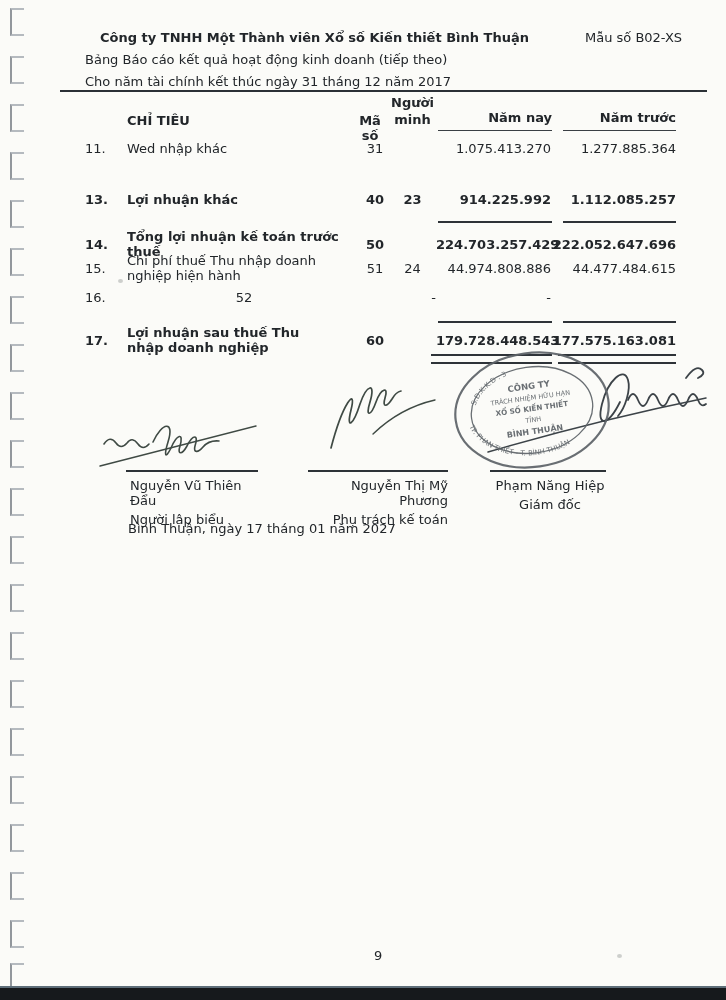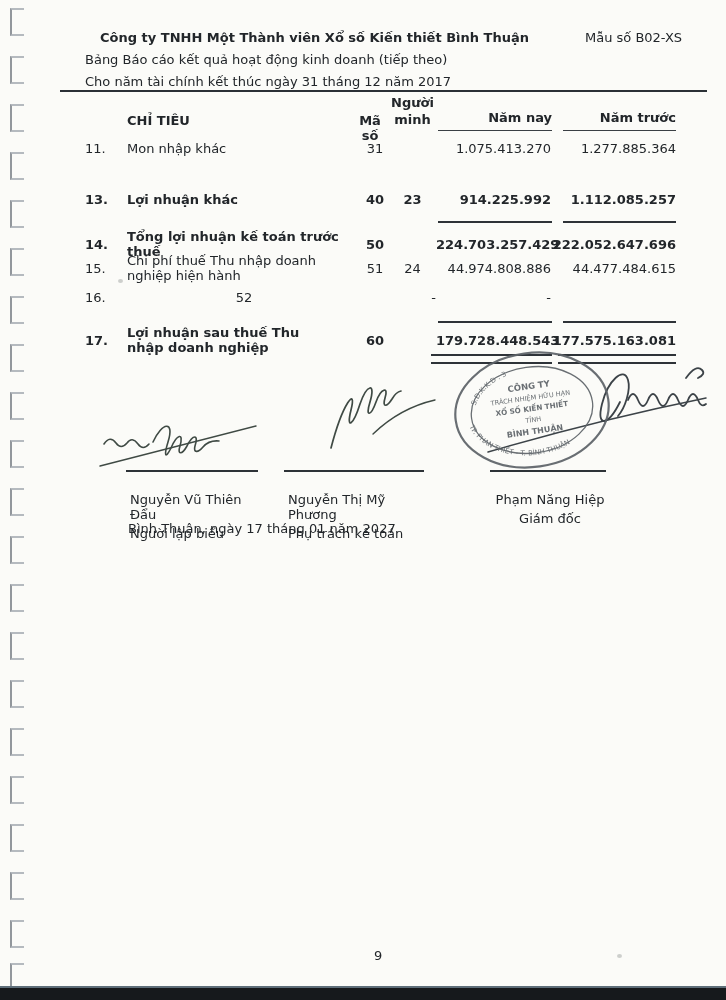--- a/index.html
+++ b/index.html
@@ -35,21 +35,21 @@
   .row{position:absolute;left:85px;width:591px;display:grid;
     grid-template-columns:42px 234px 28px 47px 115px 125px;
     align-items:center;line-height:15px;}
   .c-code,.c-note{text-align:center;}
   .c-cur,.c-pri{text-align:right;}
   .bold{font-weight:bold;}
   .narrow .c-item{max-width:192px;}
   
   .sig-svg{position:absolute;}
   .sig-svg path{fill:none;stroke-linecap:round;}
-  .signer{position:absolute;border-top:2px solid #2d3237;padding:20px 0 0 4px;}
+  .signer{position:absolute;border-top:2px solid #2d3237;padding:6px 0 0 4px;}
   .signer .nm{margin-bottom:4px;}
   .stamp-svg{position:absolute;left:450px;top:349px;transform:rotate(-8deg);opacity:.92;}
   
   .datel{left:128px;top:521px;}
   .pageno{left:374px;top:948px;}
   .foot-line{left:0;top:986px;width:726px;height:2px;background:#5e6e79;}
   .foot-bar{left:0;top:988px;width:726px;height:12px;background:#16191c;}
   .smudge{position:absolute;width:5px;height:4px;background:#b9bcb9;border-radius:50%;opacity:.7;}
 </style>
 </head>
@@ -89,21 +89,21 @@
   <div class="abs th th-code">Mã số</div>
   <div class="abs th th-note1">Người</div>
   <div class="abs th th-note2">minh</div>
   <div class="abs th th-cur">Năm nay</div>
   <div class="abs th th-pri">Năm trước</div>
   <div class="rule-thin" style="left:438px;top:130px;width:114px;"></div>
   <div class="rule-thin" style="left:563px;top:130px;width:113px;"></div>
 
   <div class="row" style="top:141px">
     <span class="c-no">11.</span>
-    <span class="c-item">Mon nhập khác</span>
+    <span class="c-item">Wed nhập khác</span>
     <span class="c-code">31</span>
     <span class="c-note"></span>
     <span class="c-cur">1.075.413.270</span>
     <span class="c-pri">1.277.885.364</span>
   </div>
   <div class="row bold" style="top:192px">
     <span class="c-no">13.</span>
     <span class="c-item">Lợi nhuận khác</span>
     <span class="c-code">40</span>
     <span class="c-note">23</span>
@@ -186,21 +186,21 @@
     <text x="82" y="51" text-anchor="middle" font-size="6.6" fill="#5d6368">TRÁCH NHIỆM HỮU HẠN</text>
     <text x="82" y="62" text-anchor="middle" font-size="7.2" font-weight="bold" fill="#5d6368">XỔ SỐ KIẾN THIẾT</text>
     <text x="82" y="73" text-anchor="middle" font-size="6.6" fill="#5d6368">TỈNH</text>
     <text x="82" y="85" text-anchor="middle" font-size="8" font-weight="bold" fill="#5d6368">BÌNH THUẬN</text>
   </svg>
 
   <div class="signer" style="left:126px;top:470px;width:128px;">
     <div class="nm">Nguyễn Vũ Thiên Đẩu</div>
     <div>Người lập biểu</div>
   </div>
-  <div class="signer" style="left:284px;top:470px;width:136px;">
+  <div class="signer" style="left:308px;top:470px;width:136px;text-align:right;">
     <div class="nm">Nguyễn Thị Mỹ Phương</div>
     <div>Phụ trách kế toán</div>
   </div>
   <div class="signer" style="left:490px;top:470px;width:112px;text-align:center;">
     <div class="nm">Phạm Năng Hiệp</div>
     <div>Giám đốc</div>
   </div>
 
   <div class="abs datel">Bình Thuận, ngày 17 tháng 01 năm 2027</div>
 

